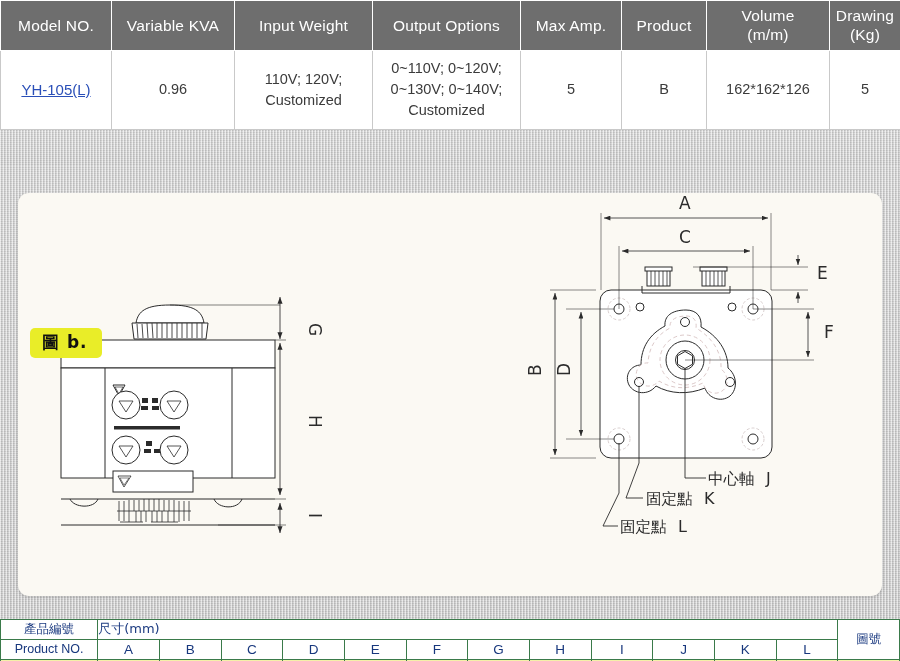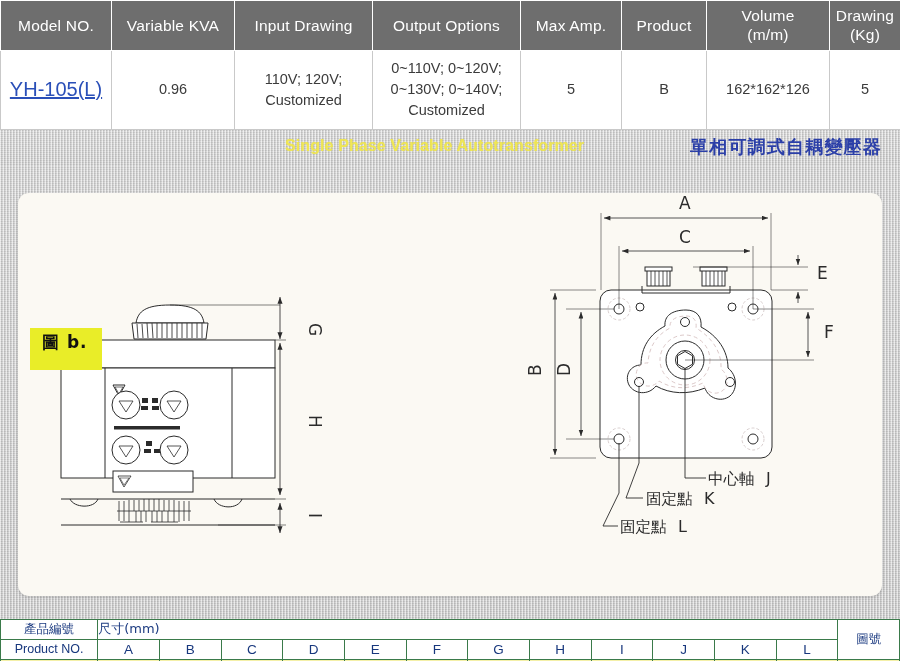--- a/index.html
+++ b/index.html
@@ -35,21 +35,21 @@
     text-align:center;
     padding:7px 3px;
     border:1px solid #c9c9c9;
     line-height:1.45;
     vertical-align:middle;
     height:64px;
   }
   .model-link{
     color:#2a4fb8;
     text-decoration:underline;
-    font-size:20px;
+    font-size:15px;
   }
 
   
   .banner{
     position:relative;
     height:36px;
     background:
       repeating-linear-gradient(90deg,
         rgba(255,255,255,.55) 0px, rgba(255,255,255,.55) 1px,
         rgba(160,160,160,.30) 1px, rgba(160,160,160,.30) 2px,
@@ -92,22 +92,22 @@
         rgba(150,150,150,.16) 1px, rgba(150,150,150,.16) 2px),
       linear-gradient(180deg,#cfcfcf 0%,#cbcbcb 50%,#c6c6c6 100%);
     overflow:hidden;
   }
   .fig-badge{
     position:absolute;left:30px;top:162px;
     background:#e9ed28;
     color:#111111;
     font-size:17px;
     font-weight:700;
-    padding:3px 14px 16px 12px;
-    border-radius:0;
+    padding:3px 14px 4px 12px;
+    border-radius:5px;
     letter-spacing:1px;
     z-index:6;
     font-family:"DejaVu Sans","Liberation Sans",sans-serif;
   }
 
   .paper{
     position:absolute;
     left:18px;top:27px;
     width:864px;height:403px;
     background:#fbf9f3;
@@ -180,21 +180,21 @@
     <col style="width:148px">
       <col style="width:101px">
       <col style="width:85px">
     <col style="width:123px">
       <col style="width:71px">
   </colgroup>
   <thead>
     <tr>
       <th>Model NO.</th>
       <th>Variable KVA</th>
-      <th>Input Drawing</th>
+      <th>Input Weight</th>
       <th>Output Options</th>
       <th>Max Amp.</th>
       <th>Product</th>
       <th>
         <span>Volume</span><br>
         <span>(m/m)</span>
       </th>
       <th>
         <span>Drawing</span><br>
         <span>(Kg)</span>
@@ -218,22 +218,20 @@
       </td>
       <td>5</td>
       <td>B</td>
       <td>162*162*126</td>
       <td>5</td>
     </tr>
   </tbody>
 </table>
 
 <div class="banner">
-  <div class="banner-en">Single Phase Variable Autotransformer</div>
-  <div class="banner-zh">單相可調式自耦變壓器</div>
 </div>
 
 <div class="stage">
 
   <div class="paper">
     <svg width="864" height="403" viewBox="0 0 864 403" xmlns="http://www.w3.org/2000/svg">
       <defs>
         <marker id="ar" markerWidth="9" markerHeight="9" refX="8" refY="3" orient="auto">
           <path d="M0,0 L8,3 L0,6 z" fill="#2b2b2b"></path>
         </marker>

